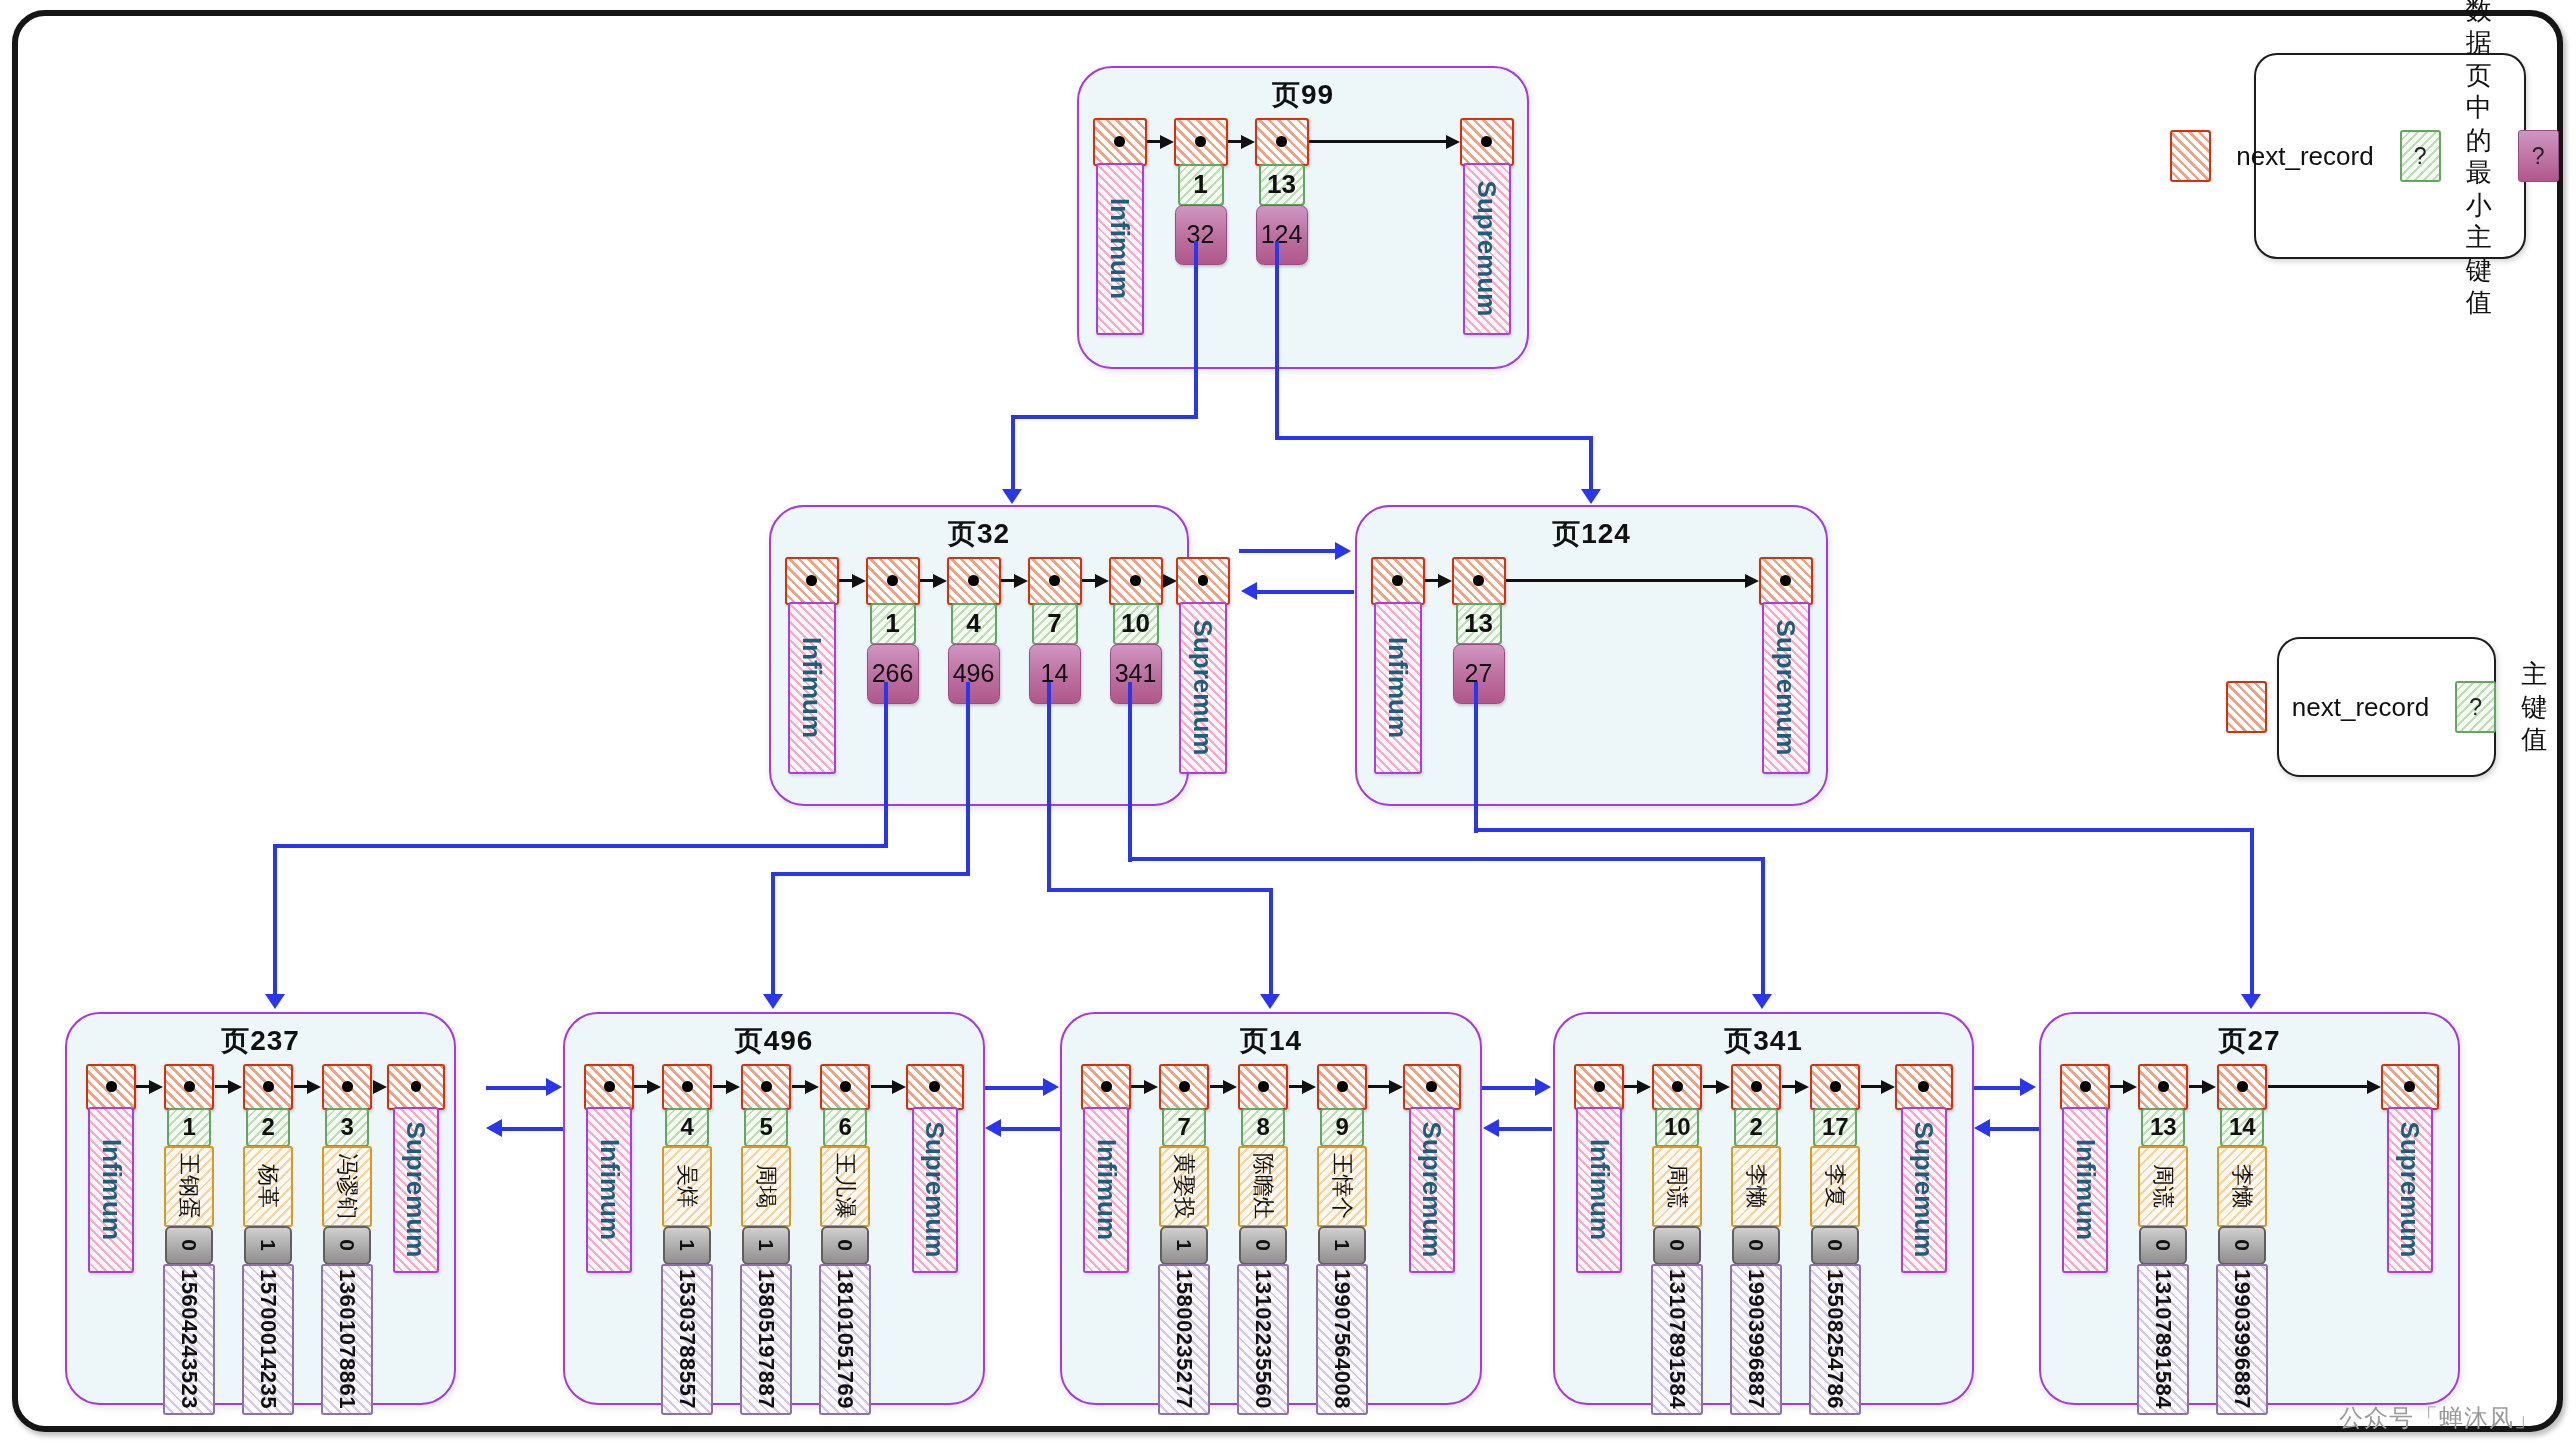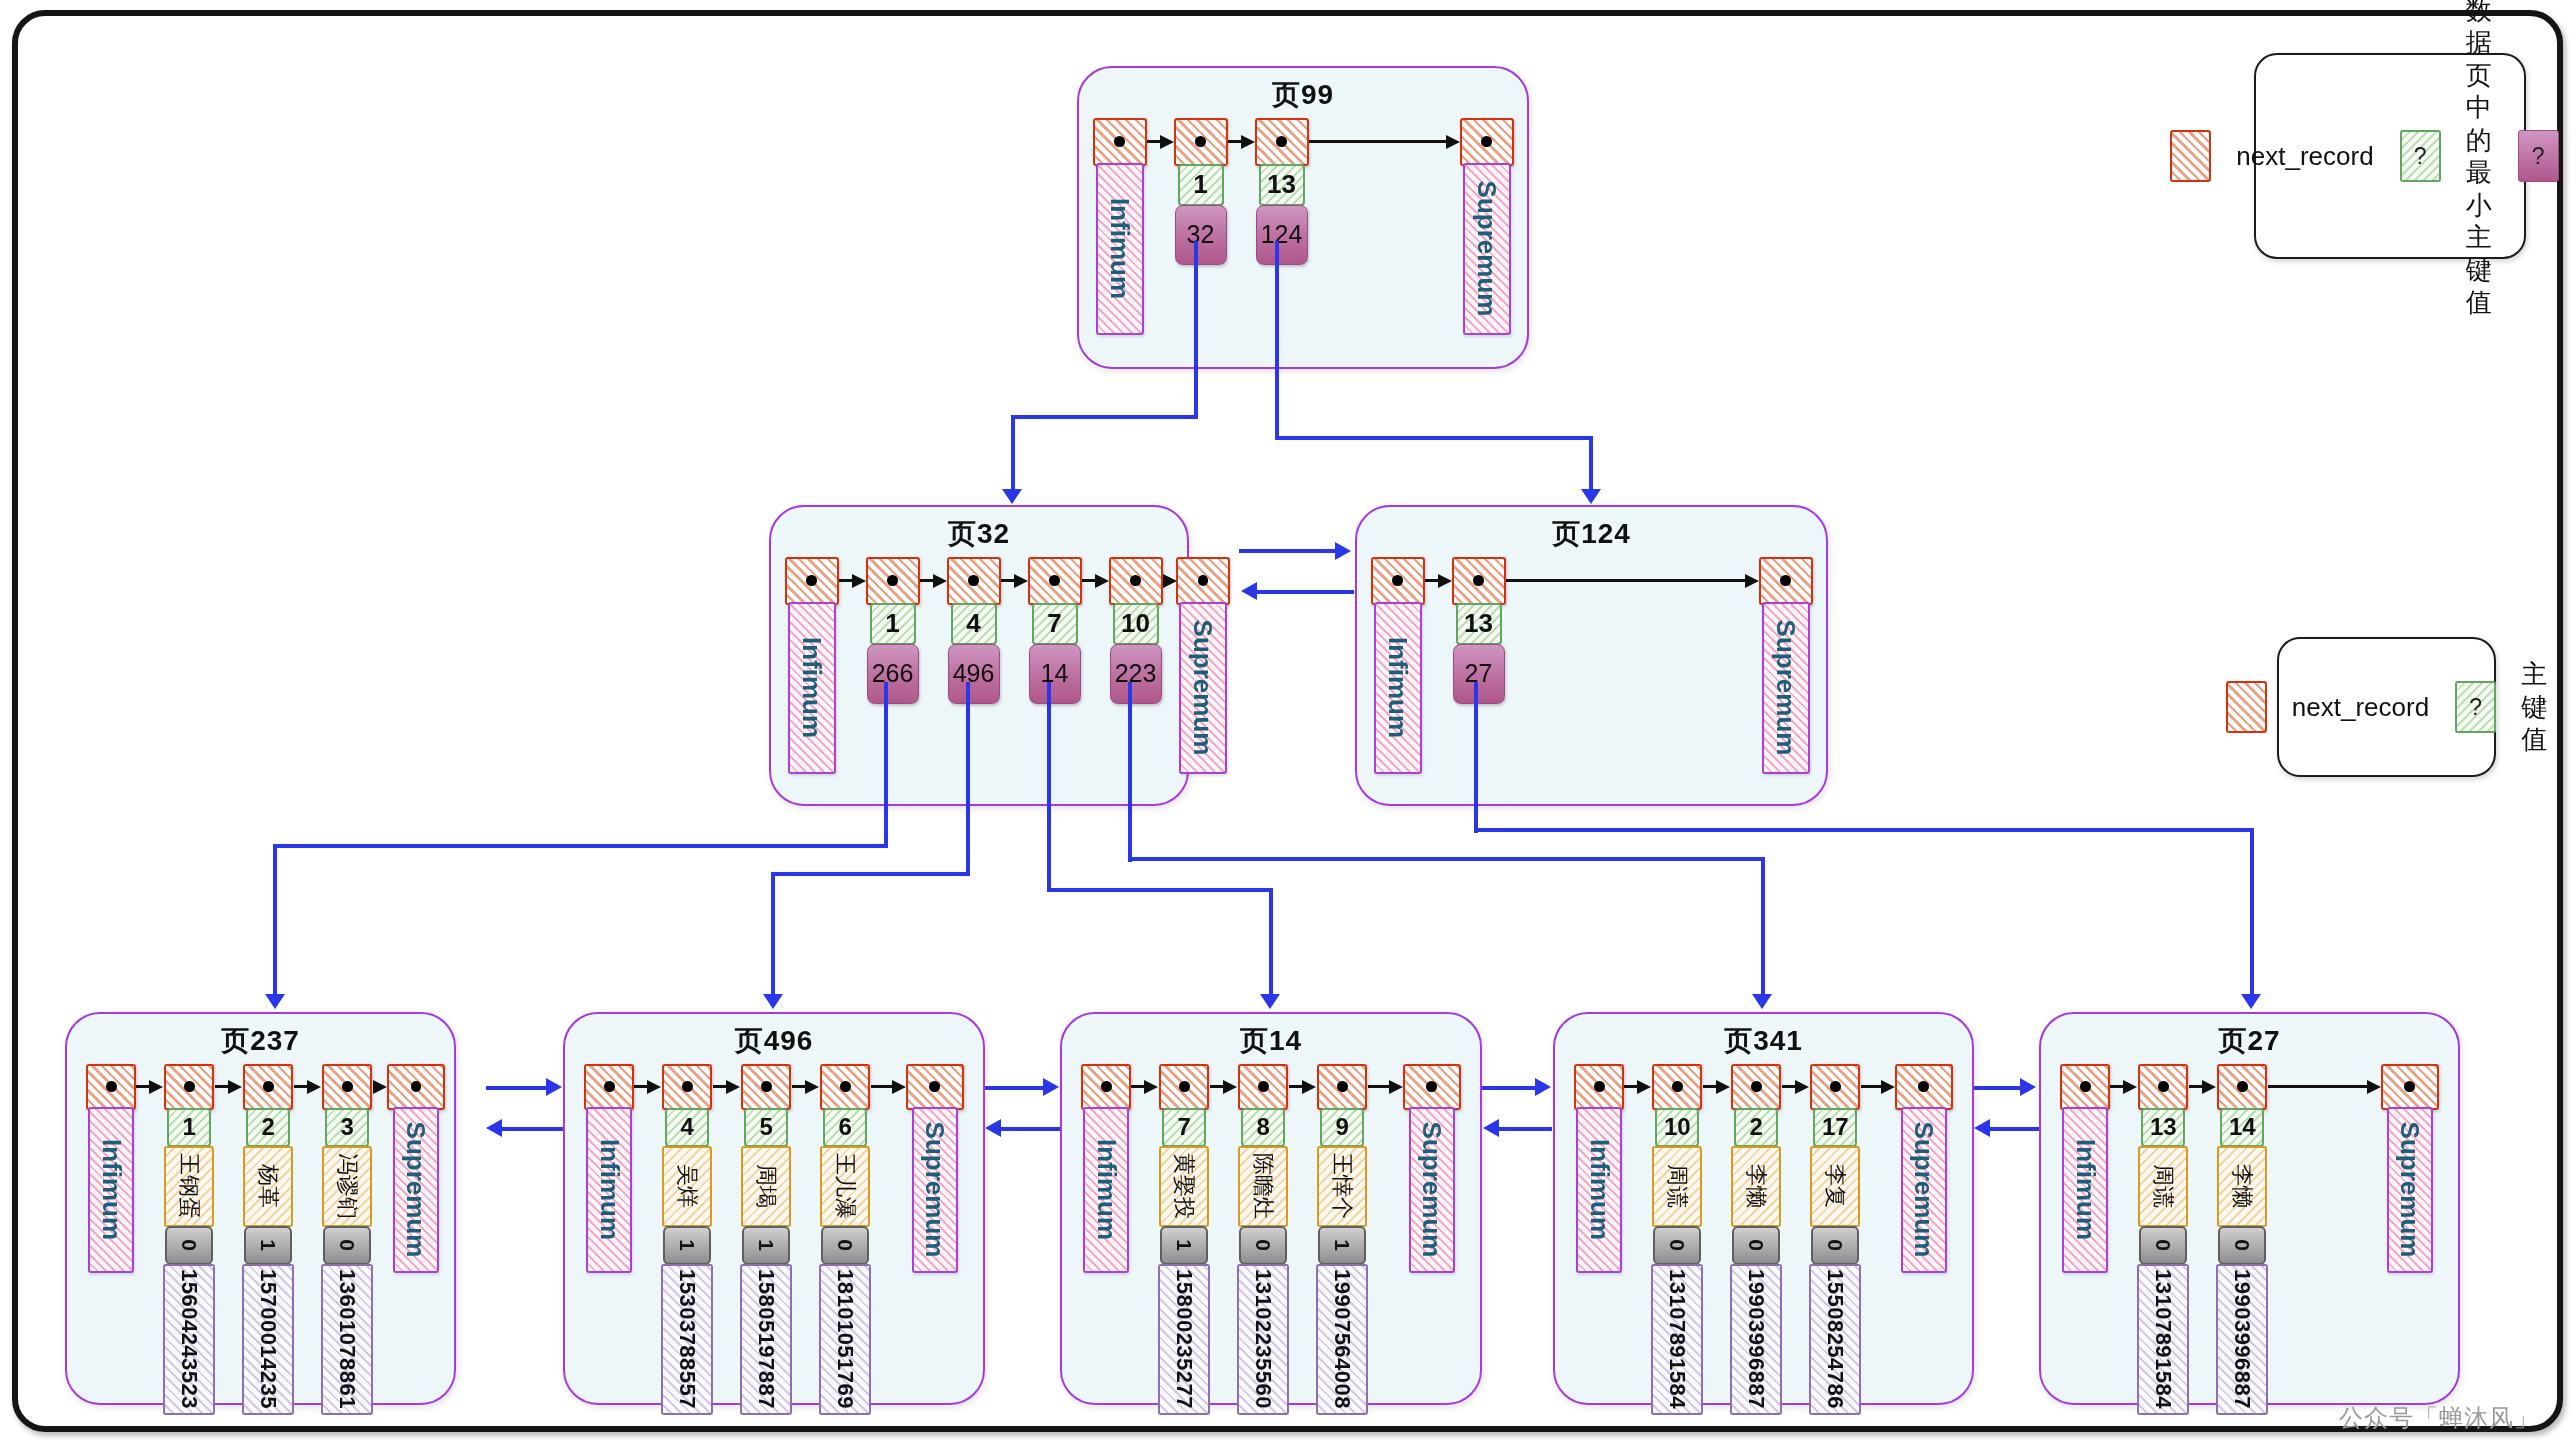--- a/index.html
+++ b/index.html
@@ -235,21 +235,21 @@
         <div class="hhead"></div>
       </div>
       <div class="col rec-col">
         <div class="hdr">
           <span class="dot"></span>
         </div>
         <div class="kbox">
           <span>10</span>
         </div>
         <div class="pbox">
-          <span>223</span>
+          <span>341</span>
         </div>
       </div>
       <div class="harrow long">
         <div class="hline"></div>
         <div class="hhead"></div>
       </div>
       <div class="col end-col sup">
         <div class="hdr">
           <span class="dot"></span>
         </div>

